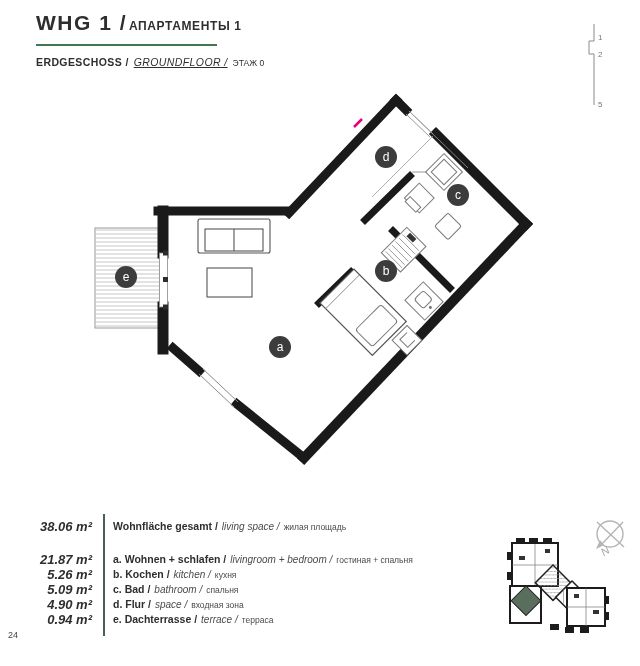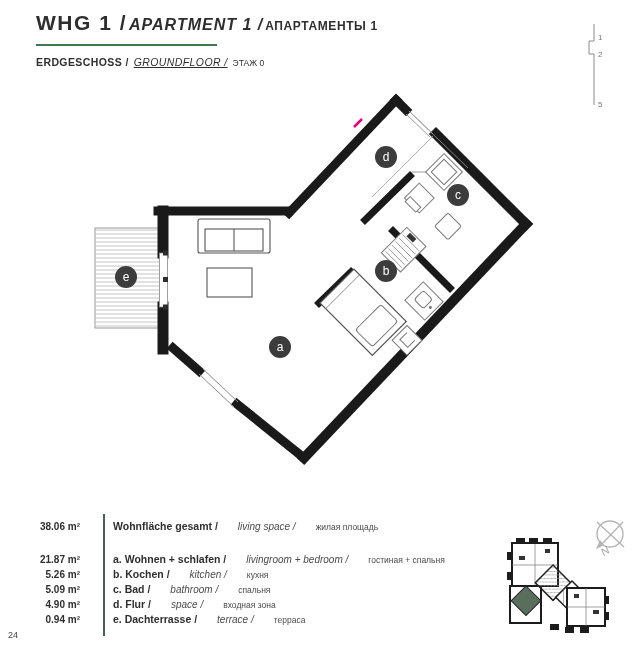--- a/index.html
+++ b/index.html
@@ -19,38 +19,37 @@
 
   
   .flvl{position:absolute;font-size:8px;color:#777;line-height:8px;}
 
   
   .rlabel{position:absolute;width:22px;height:22px;border-radius:50%;background:#3c3c3c;
           color:#fff;font-size:12px;line-height:22px;text-align:center;}
 
   
   .lg-sep{position:absolute;left:103px;top:514px;width:2px;height:122px;background:#4d5f55;}
-  .lg-val{position:absolute;left:20px;width:60px;text-align:right;font-size:10px;font-weight:bold;
-          white-space:nowrap;line-height:15px;}
-  .lg-lbl{position:absolute;left:113px;display:flex;align-items:baseline;gap:20px;white-space:nowrap;line-height:15px;}
+  .lg-val{position:absolute;left:32px;width:60px;text-align:right;font-size:13px;font-weight:bold;
+          white-space:nowrap;line-height:15px;font-style:italic;}
+  .lg-lbl{position:absolute;left:113px;display:flex;align-items:baseline;gap:4px;white-space:nowrap;line-height:15px;}
   .lg-de{font-size:10.5px;font-weight:bold;}
   .lg-en{font-size:10px;font-style:italic;color:#4a4a4a;}
   .lg-ru{font-size:8.5px;color:#4a4a4a;}
 
   .pagenum{position:absolute;left:8px;top:630px;font-size:9px;color:#444;}
   .nlabel{position:absolute;left:601px;top:545px;font-size:11px;font-style:italic;color:#a8a8a8;
           transform:rotate(-35deg);}
   svg{position:absolute;left:0;top:0;}
 </style>
 </head>
 <body>
 
 <div class="title-row">
   <span class="t-de">WHG 1 /</span>
-  <span class="t-en">APARTMENT 1 /</span>
   <span class="t-ru">АПАРТАМЕНТЫ 1</span>
 </div>
 <div class="rule"></div>
 <div class="subtitle-row">
   <span class="s-de">ERDGESCHOSS /</span>
   <span class="s-en">GROUNDFLOOR /</span>
   <span class="s-ru">ЭТАЖ 0</span>
 </div>
 
 <svg width="640" height="666" viewBox="0 0 640 666">

